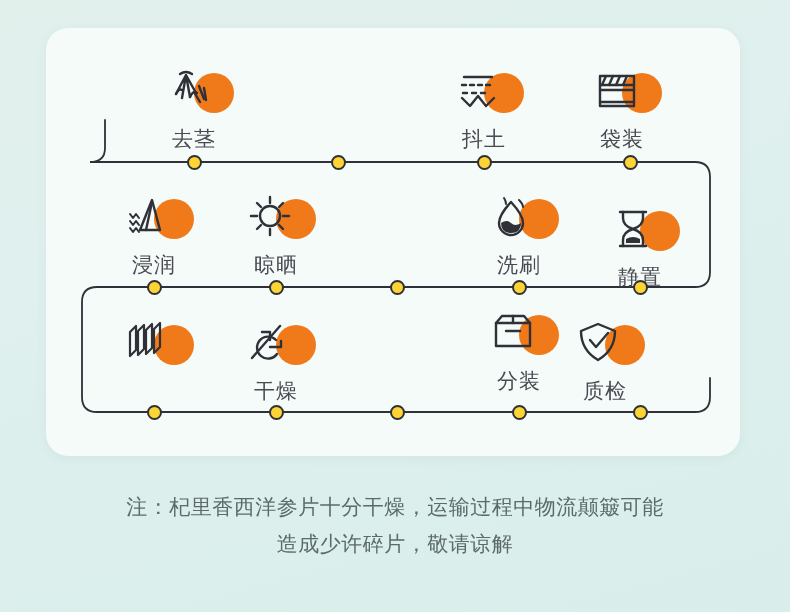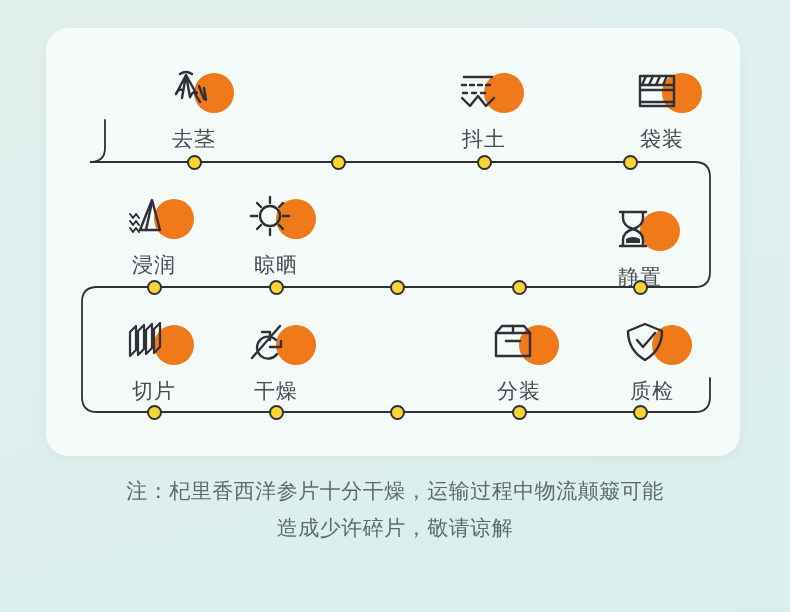--- a/index.html
+++ b/index.html
@@ -94,21 +94,21 @@
     border-radius: 50%;
     background: #fcd434;
     border: 2.5px solid #2f3038;
     box-sizing: border-box;
   }
 
   
   .note {
     position: absolute;
     left: 50px;
-    top: 472px;
+    top: 488px;
     width: 690px;
     text-align: center;
     font-size: 21px;
     line-height: 37px;
     color: #5d6a6c;
     letter-spacing: 0.5px;
   }
   .note div { white-space: nowrap; }
 </style>
 </head>
@@ -155,21 +155,21 @@
             <path d="M6 17 L10 17 M14 17 L18 17 M22 17 L26 17 M30 17 L34 17"></path>
             <path d="M7 25 L11 25 M16 25 L20 25 M25 25 L29 25"></path>
             <path d="M6 30 L14 38 L22 28 L30 38 L38 30"></path>
           </g>
         </svg>
       </div>
     </div>
     <div class="label">抖土</div>
   </div>
 
-  <div class="step" style="left:662px; top:62px;font-family:Liberation Serif, serif;">
+  <div class="step" style="left:622px; top:62px;font-family:Liberation Serif, serif;">
     <div class="glyphwrap">
       <div class="blob"></div>
       <div class="glyph">
         <svg width="56" height="50" viewBox="0 0 56 50">
           <g fill="none" stroke="#2f3038" stroke-width="2.4" stroke-linecap="round" stroke-linejoin="round">
             <rect x="6" y="8" width="34" height="9"></rect>
             <path d="M12 8 L8 17 M19 8 L15 17 M26 8 L22 17 M33 8 L29 17"></path>
             <path d="M6 17 L6 38 L40 38 L40 17"></path>
             <path d="M6 22 L40 22"></path>
             <path d="M6 34 L40 34"></path>
@@ -208,20 +208,36 @@
             <path d="M22 3 L22 9 M22 35 L22 41 M3 22 L9 22 M35 22 L41 22"></path>
             <path d="M9 9 L13 13 M31 31 L35 35 M35 9 L31 13 M13 31 L9 35"></path>
           </g>
         </svg>
       </div>
     </div>
     <div class="label">晾晒</div>
   </div>
 
 
+  <div class="step" style="left:519px; top:188px;">
+    <div class="glyphwrap">
+      <div class="blob"></div>
+      <div class="glyph">
+        <svg width="56" height="50" viewBox="0 0 56 50">
+          <g fill="none" stroke="#2f3038" stroke-width="2.4" stroke-linecap="round" stroke-linejoin="round">
+            <path d="M20 8 Q32 21 32 29 A12 12 0 0 1 8 29 Q8 21 20 8 Z"></path>
+            <path d="M10 29 Q16 25 20 29 Q24 33 30 29 Q30 39 20 39 Q10 39 10 29 Z" fill="#2f3038" stroke="none"></path>
+            <path d="M28 6 Q32 10 32 13" stroke-width="2"></path>
+            <path d="M13 4 Q15 7 15 10" stroke-width="2"></path>
+          </g>
+        </svg>
+      </div>
+    </div>
+    <div class="label">洗刷</div>
+  </div>
 
   <div class="step" style="left:640px; top:200px;">
     <div class="glyphwrap">
       <div class="blob"></div>
       <div class="glyph">
         <svg width="56" height="50" viewBox="0 0 56 50">
           <g fill="none" stroke="#2f3038" stroke-width="2.4" stroke-linecap="round" stroke-linejoin="round">
             <path d="M8 6 L34 6 M8 40 L34 40"></path>
             <path d="M11 6 L11 12 Q11 20 21 23 Q31 20 31 12 L31 6"></path>
             <path d="M11 40 L11 34 Q11 26 21 23 Q31 26 31 34 L31 40"></path>
@@ -240,59 +256,58 @@
         <svg width="56" height="50" viewBox="0 0 56 50">
           <g fill="none" stroke="#2f3038" stroke-width="2.2" stroke-linecap="round" stroke-linejoin="round">
             <path d="M4 12 L10 6 L10 30 L4 36 Z"></path>
             <path d="M12 11 L18 5 L18 29 L12 35 Z"></path>
             <path d="M20 10 L26 4 L26 28 L20 34 Z"></path>
             <path d="M28 9 L34 3 L34 27 L28 33 Z"></path>
           </g>
         </svg>
       </div>
     </div>
-    <div class="label">切片</div>
   </div>
 
   <div class="step" style="left:276px; top:314px;">
     <div class="glyphwrap">
       <div class="blob"></div>
       <div class="glyph">
         <svg width="56" height="50" viewBox="0 0 56 50">
           <g fill="none" stroke="#2f3038" stroke-width="2.4" stroke-linecap="round" stroke-linejoin="round">
             <path d="M4 38 L32 6"></path>
             <path d="M14 12 L22 12 L22 20"></path>
             <path d="M28 20 A11 11 0 1 0 29 34"></path>
             <path d="M22 27 L33 27 L33 21"></path>
           </g>
         </svg>
       </div>
     </div>
     <div class="label">干燥</div>
   </div>
 
 
-  <div class="step" style="left:519px; top:314px;">
+  <div class="step" style="left:519px; top:304px;">
     <div class="glyphwrap">
       <div class="blob"></div>
       <div class="glyph">
         <svg width="56" height="50" viewBox="0 0 56 50">
           <g fill="none" stroke="#2f3038" stroke-width="2.4" stroke-linecap="round" stroke-linejoin="round">
             <path d="M5 13 L11 6 L33 6 L39 13"></path>
             <path d="M5 13 L5 36 L39 36 L39 13 Z"></path>
             <path d="M22 6 L22 13"></path>
             <path d="M15 21 L29 21"></path>
           </g>
         </svg>
       </div>
     </div>
     <div class="label">分装</div>
   </div>
 
-  <div class="step" style="left:652px; top:314px;">
+  <div class="step" style="left:605px; top:314px;">
     <div class="glyphwrap">
       <div class="blob"></div>
       <div class="glyph">
         <svg width="56" height="50" viewBox="0 0 56 50">
           <g fill="none" stroke="#2f3038" stroke-width="2.4" stroke-linecap="round" stroke-linejoin="round">
             <path d="M21 4 L38 11 Q38 30 21 40 Q4 30 4 11 Z"></path>
             <path d="M13 20 L19 27 L31 13"></path>
           </g>
         </svg>
       </div>

